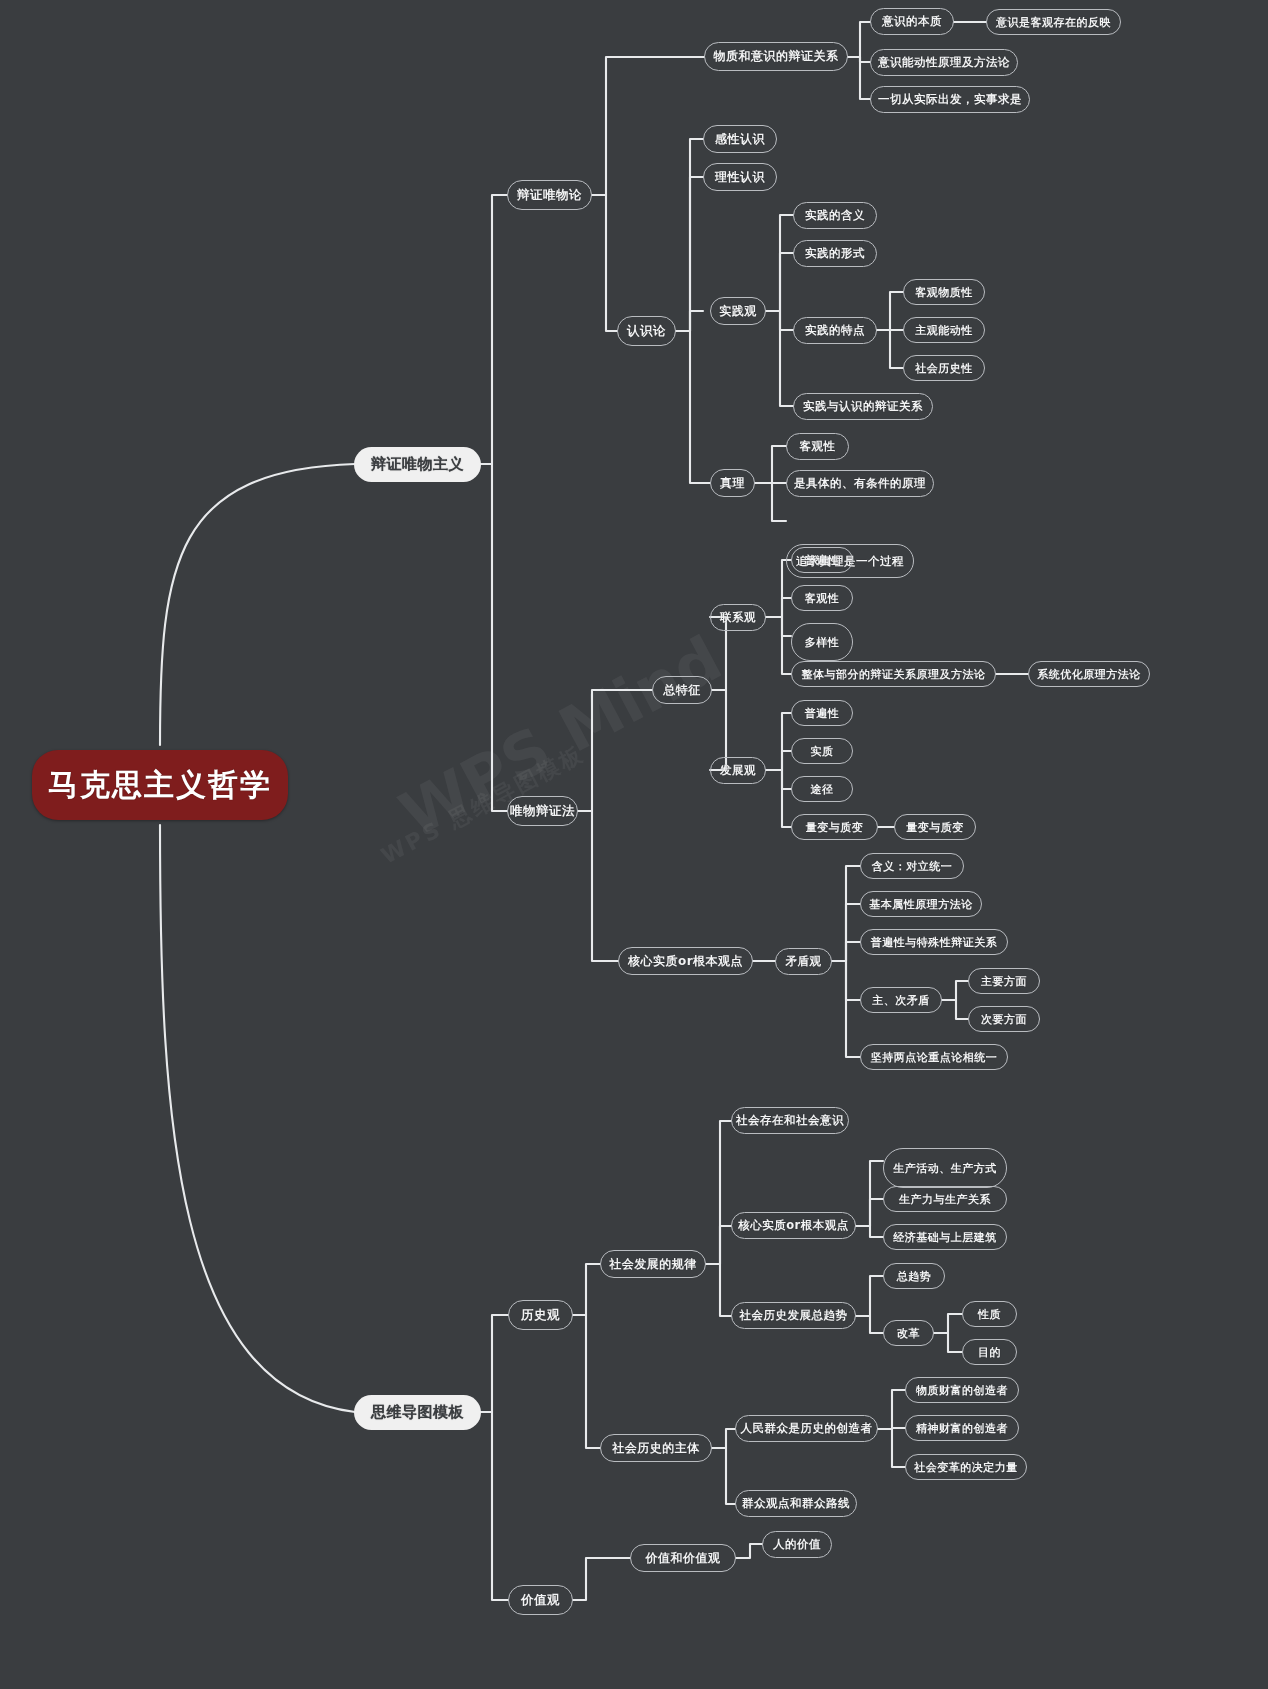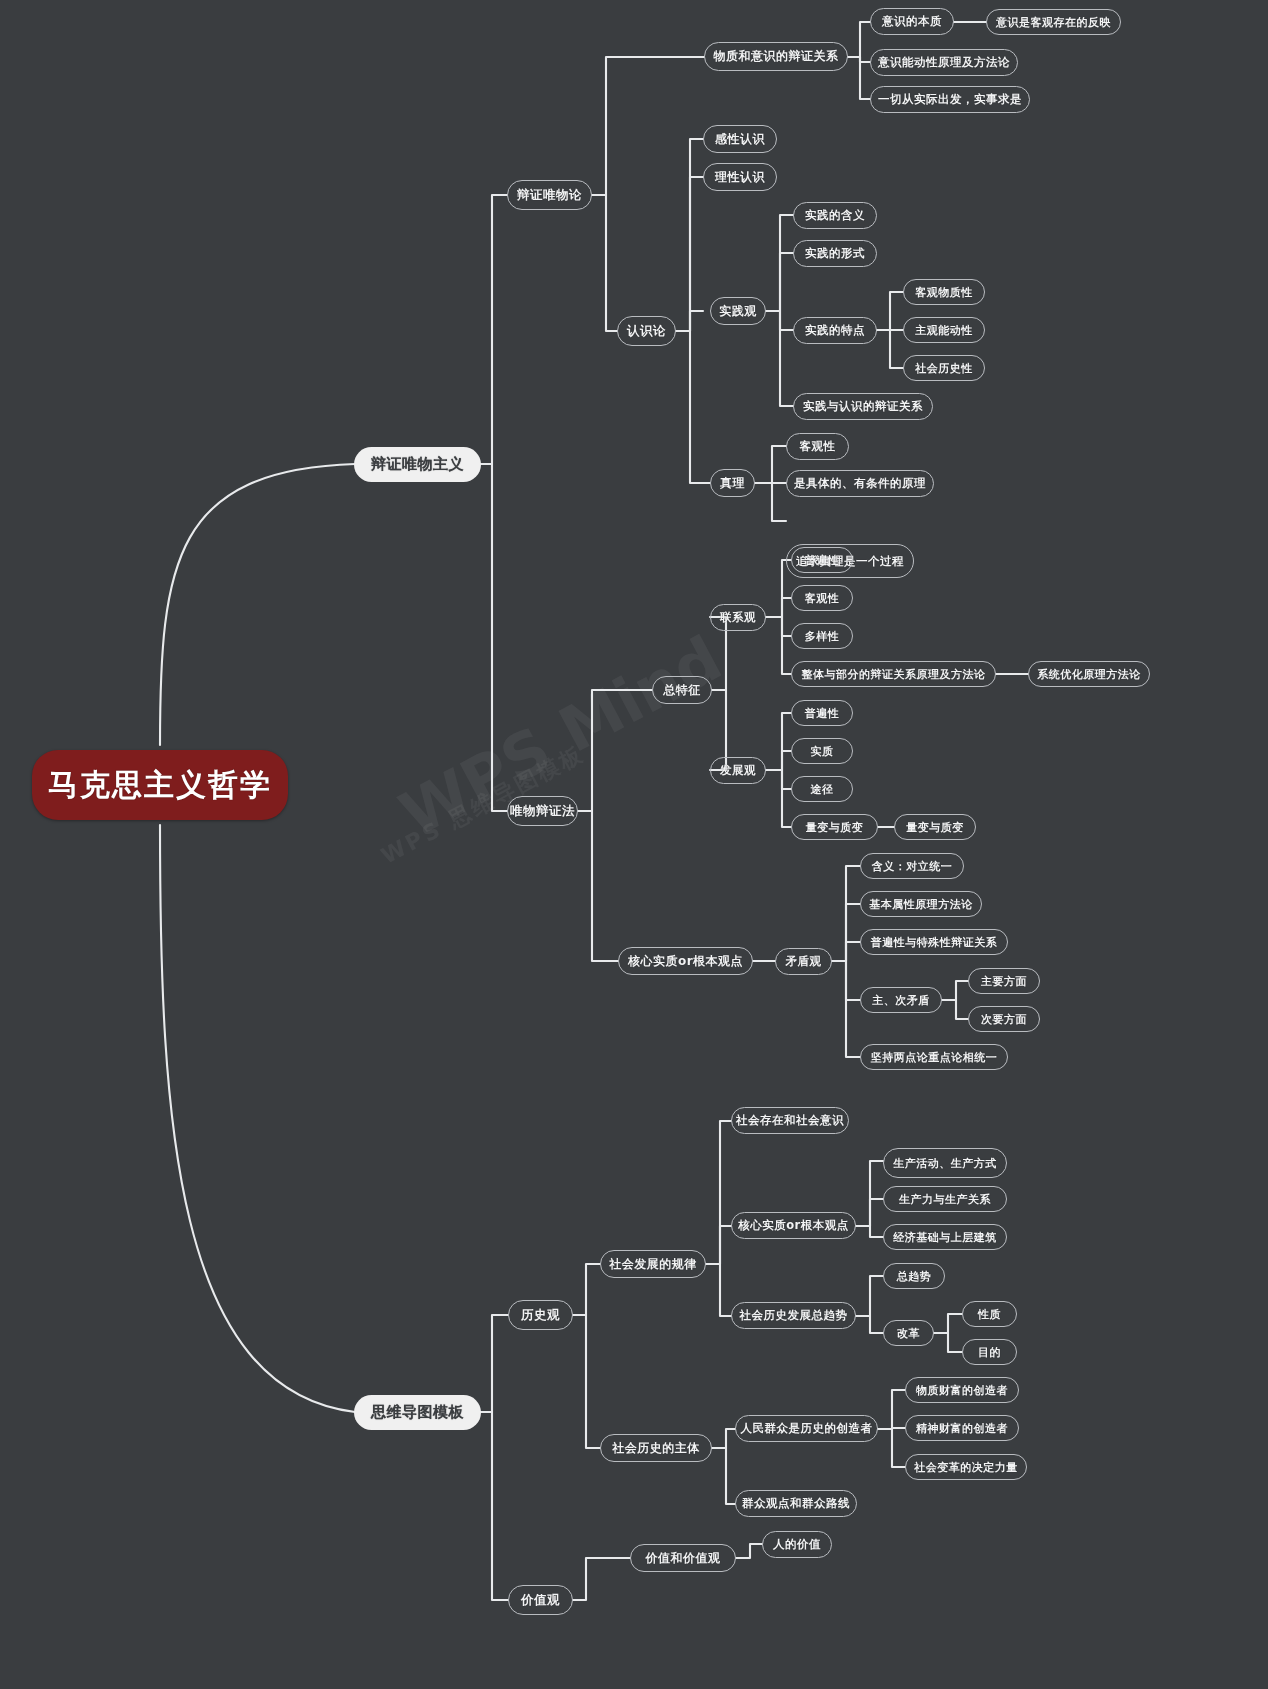--- a/index.html
+++ b/index.html
@@ -205,39 +205,39 @@
   <div class="node n-l4" style="left:762px;top:1531px;width:70px;height:27px;">人的价值</div>
 
   <div class="node n-l5" style="left:986px;top:9px;width:135px;height:26px;">意识是客观存在的反映</div>
 
   <div class="node n-l5" style="left:903px;top:279px;width:82px;height:26px;">客观物质性</div>
   <div class="node n-l5" style="left:903px;top:317px;width:82px;height:26px;">主观能动性</div>
   <div class="node n-l5" style="left:903px;top:355px;width:82px;height:26px;">社会历史性</div>
 
   <div class="node n-l5" style="left:791px;top:547px;width:62px;height:26px;">普遍性</div>
   <div class="node n-l5" style="left:791px;top:585px;width:62px;height:26px;">客观性</div>
-  <div class="node n-l5" style="left:791px;top:623px;width:62px;height:26px;">多样性</div>
+  <div class="node n-l5" style="left:791px;top:623px;width:62px;height:38px;">多样性</div>
   <div class="node n-l5" style="left:791px;top:661px;width:205px;height:26px;">整体与部分的辩证关系原理及方法论</div>
   <div class="node n-l5" style="left:1028px;top:661px;width:122px;height:26px;">系统优化原理方法论</div>
 
   <div class="node n-l5" style="left:791px;top:700px;width:62px;height:26px;">普遍性</div>
   <div class="node n-l5" style="left:791px;top:738px;width:62px;height:26px;">实质</div>
   <div class="node n-l5" style="left:791px;top:776px;width:62px;height:26px;">途径</div>
   <div class="node n-l5" style="left:791px;top:814px;width:87px;height:26px;">量变与质变</div>
   <div class="node n-l5" style="left:894px;top:814px;width:82px;height:26px;">量变与质变</div>
 
   <div class="node n-l5" style="left:860px;top:853px;width:104px;height:26px;">含义：对立统一</div>
   <div class="node n-l5" style="left:860px;top:891px;width:122px;height:26px;">基本属性原理方法论</div>
   <div class="node n-l5" style="left:860px;top:929px;width:148px;height:26px;">普遍性与特殊性辩证关系</div>
   <div class="node n-l5" style="left:860px;top:987px;width:82px;height:26px;">主、次矛盾</div>
   <div class="node n-l5" style="left:968px;top:968px;width:72px;height:26px;">主要方面</div>
   <div class="node n-l5" style="left:968px;top:1006px;width:72px;height:26px;">次要方面</div>
   <div class="node n-l5" style="left:860px;top:1044px;width:148px;height:26px;">坚持两点论重点论相统一</div>
 
-  <div class="node n-l5" style="left:883px;top:1148px;width:124px;height:30px;">生产活动、生产方式</div>
+  <div class="node n-l5" style="left:883px;top:1148px;width:124px;height:40px;">生产活动、生产方式</div>
   <div class="node n-l5" style="left:883px;top:1186px;width:124px;height:26px;">生产力与生产关系</div>
   <div class="node n-l5" style="left:883px;top:1224px;width:124px;height:26px;">经济基础与上层建筑</div>
 
   <div class="node n-l5" style="left:883px;top:1263px;width:62px;height:26px;">总趋势</div>
   <div class="node n-l5" style="left:883px;top:1320px;width:51px;height:26px;">改革</div>
   <div class="node n-l5" style="left:962px;top:1301px;width:55px;height:26px;">性质</div>
   <div class="node n-l5" style="left:962px;top:1339px;width:55px;height:26px;">目的</div>
 
   <div class="node n-l5" style="left:905px;top:1377px;width:114px;height:26px;">物质财富的创造者</div>
   <div class="node n-l5" style="left:905px;top:1415px;width:114px;height:26px;">精神财富的创造者</div>

